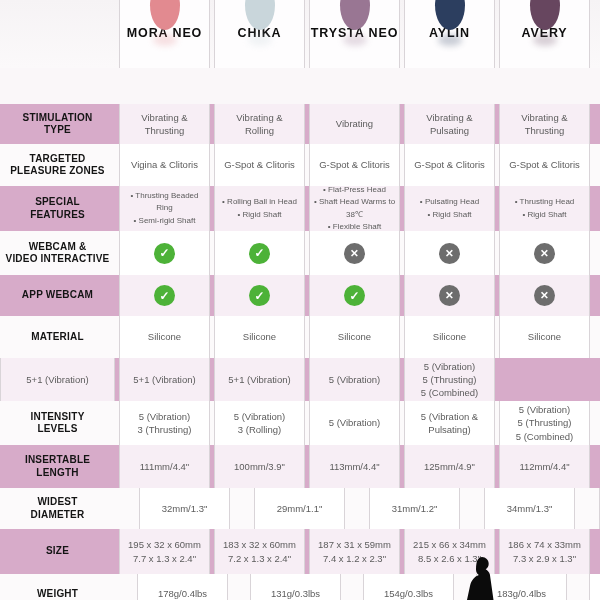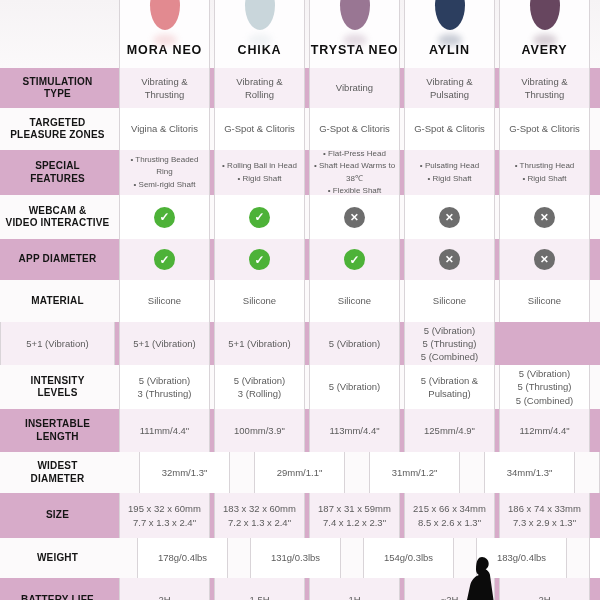--- a/index.html
+++ b/index.html
@@ -16,36 +16,36 @@
          white-space:pre-line;line-height:1.25;padding:0 4px;}
   .cell{background:#ffffff;border-left:1px solid #d9d4d8;border-right:1px solid #d9d4d8;
         display:flex;align-items:center;justify-content:center;text-align:center;
         font-size:9.5px;color:#5c5c5c;white-space:pre-line;line-height:1.4;
         overflow:hidden;padding:0 2px;}
   .row.pink .cell{background:#f7eef5;}
   .row.features .cell{font-size:8px;line-height:1.55;}
 
   .hcell{position:relative;background:#fefdfe;border-left:1px solid #d9d4d8;border-right:1px solid #d9d4d8;
          display:flex;flex-direction:column;align-items:center;justify-content:flex-end;
-         padding-bottom:11px;overflow:hidden;}
+         padding-bottom:28px;overflow:hidden;}
   .tip{position:absolute;top:-16px;left:50%;transform:translateX(-50%);
        width:30px;height:46px;border-radius:50% / 46% 46% 54% 54%;}
   .tip::after{content:"";position:absolute;top:50px;left:3px;right:3px;height:12px;
        background:inherit;border-radius:50%;opacity:.25;filter:blur(3px);}
   .pname{font-weight:bold;font-size:12.5px;letter-spacing:.9px;color:#0e0e0e;white-space:nowrap;}
 
   .mark{width:21px;height:21px;border-radius:50%;display:inline-flex;align-items:center;
         justify-content:center;color:#fff;font-weight:bold;font-size:12px;line-height:1;}
   .mark[data-mark="yes"]{background:#4db238;}
   .mark[data-mark="yes"]::before{content:"\2713";}
   .mark[data-mark="no"]{background:#6d6d6d;font-size:10.5px;}
   .mark[data-mark="no"]::before{content:"\2715";}
 
   .r-header{height:68px;}
-  .r0{height:40px;}.r1{height:42px;}.r2{height:45px;}.r3{height:44px;}.r4{height:41px;}
+  .r0{height:40px;margin-top:36px;}.r1{height:42px;}.r2{height:45px;}.r3{height:44px;}.r4{height:41px;}
   .r5{height:42px;}.r6{height:43px;}.r7{height:44px;}.r8{height:43px;}.r9{height:41px;gap:24px;}
   .r10{height:45px;}.r11{height:40px;gap:22px;}.r12{height:44px;}
 
   #silhouette{position:absolute;left:455px;top:555px;width:44px;height:45px;}
 </style>
 </head>
 <body>
 
 <div id="stage">
 
@@ -117,21 +117,21 @@
     <div class="label">WEBCAM &amp;
 VIDEO INTERACTIVE</div>
     <div class="cell"><span class="mark" data-mark="yes"></span></div>
     <div class="cell"><span class="mark" data-mark="yes"></span></div>
     <div class="cell"><span class="mark" data-mark="no"></span></div>
     <div class="cell"><span class="mark" data-mark="no"></span></div>
     <div class="cell"><span class="mark" data-mark="no"></span></div>
   </div>
 
   <div class="row pink r4">
-    <div class="label">APP DIAMETER</div>
+    <div class="label">APP WEBCAM</div>
     <div class="cell"><span class="mark" data-mark="yes"></span></div>
     <div class="cell"><span class="mark" data-mark="yes"></span></div>
     <div class="cell"><span class="mark" data-mark="yes"></span></div>
     <div class="cell"><span class="mark" data-mark="no"></span></div>
     <div class="cell"><span class="mark" data-mark="no"></span></div>
   </div>
 
   <div class="row white r5">
     <div class="label">MATERIAL</div>
     <div class="cell">Silicone</div>

